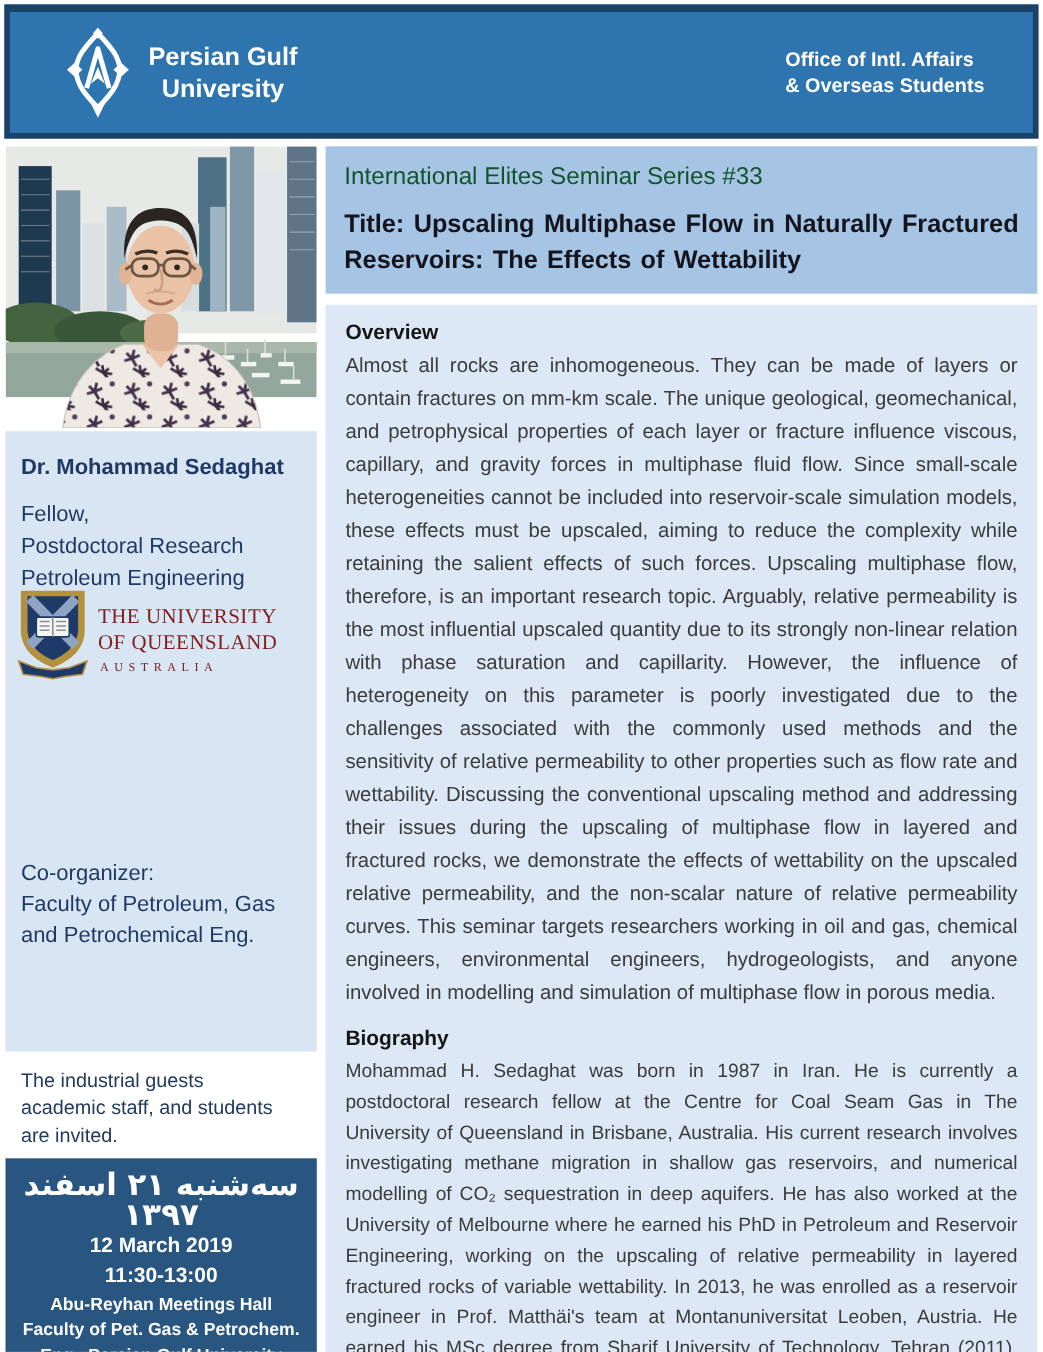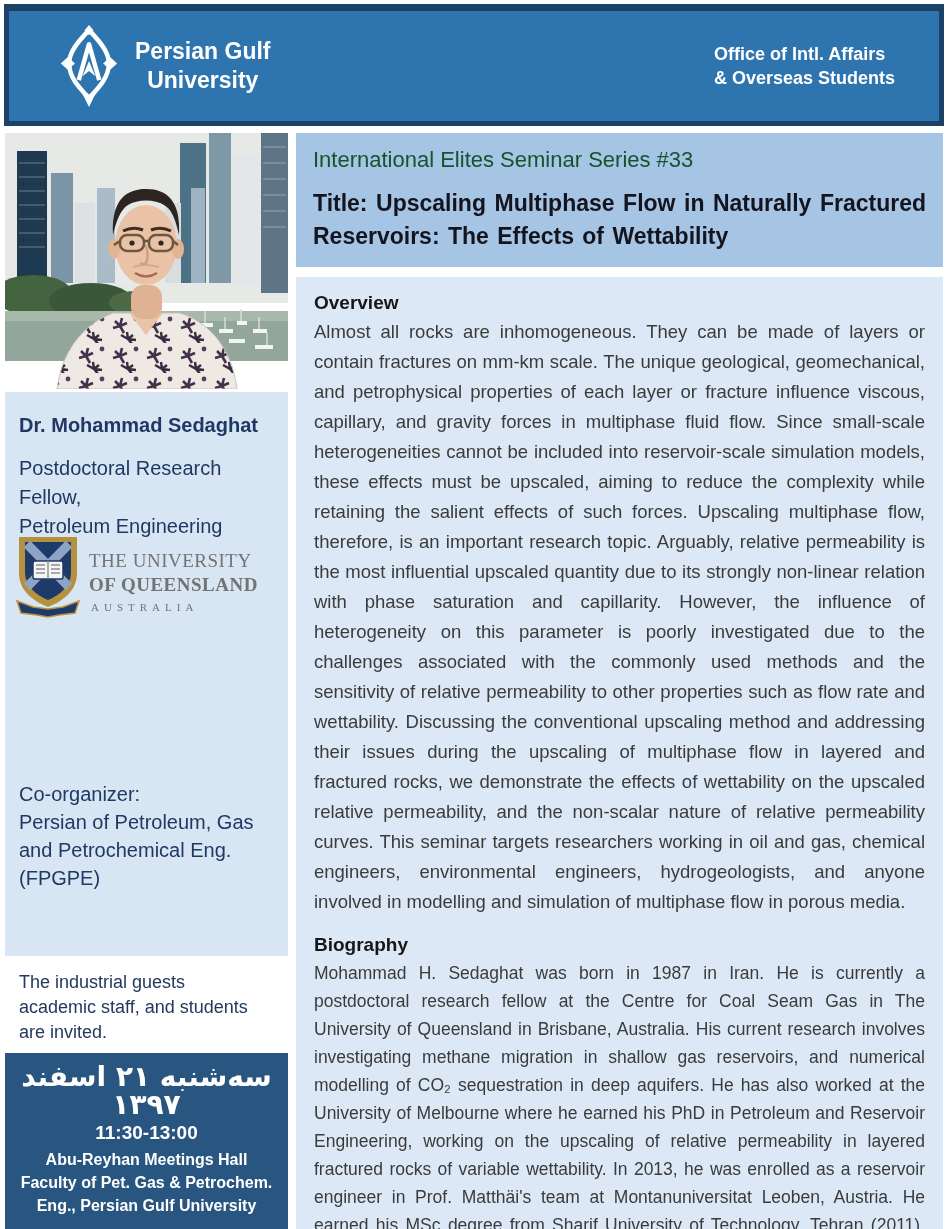--- a/index.html
+++ b/index.html
@@ -21,21 +21,21 @@
   .photo {
     position:absolute; left:5px; top:133px; width:283px; height:256px; overflow:hidden;
   }
   .side-panel {
     position:absolute; left:5px; top:392px; width:283px; height:564px;
     background:#d8e6f4; color:#1f3864;
   }
   .speaker-name { position:absolute; left:14px; top:22px; font-size:20px; font-weight:bold; }
   .speaker-title { position:absolute; left:14px; top:62px; font-size:20px; line-height:29px; }
   .uq-logo { position:absolute; left:10px; top:143px; display:flex; align-items:flex-start; gap:8px; }
-  .uq-text { font-family:"Liberation Serif","DejaVu Serif",serif; color:#737373; margin-top:14px; }
+  .uq-text { font-family:"Liberation Serif","DejaVu Serif",serif; color:#7f1d1d; margin-top:14px; }
   .uq-text .l1, .uq-text .l2 { font-size:19px; letter-spacing:0.5px; line-height:24px; }
   .uq-text .l3 { font-size:11px; letter-spacing:5px; margin-top:4px; margin-left:2px; }
   .co-organizer { position:absolute; left:14px; top:388px; font-size:20px; line-height:28px; }
   .invitation { position:absolute; left:14px; top:578px; font-size:18px; line-height:25px; color:#23395e; }
 
   .event-box {
     position:absolute; left:5px; top:1053px; width:283px; height:176px;
     background:#295680; color:#ffffff; text-align:center; padding-top:10px;
   }
   .event-fa { direction:rtl; font-family:"DejaVu Sans",sans-serif; font-size:28px; font-weight:bold; line-height:28px; }
@@ -166,62 +166,62 @@
 
       <path d="M141 112 q3 12 0 18 q-3 2 -6 0" stroke="#cf9f80" stroke-width="2.4" fill="none"></path>
       <path d="M130 140 q11 7 22 0" stroke="#a66a56" stroke-width="2.6" fill="none"></path>
       <path d="M128 134 q13 -4 26 0" stroke="#caa083" stroke-width="2" fill="none" opacity="0.7"></path>
     </svg>
   </div>
 
   <div class="side-panel">
     <div class="speaker-name">Dr. Mohammad Sedaghat</div>
     <div class="speaker-title">
+      <div>Fellow,</div>
       <div>Postdoctoral Research</div>
-      <div>Fellow,</div>
       <div>Petroleum Engineering</div>
     </div>
 
     <div class="uq-logo">
       <svg width="66" height="84" viewBox="0 0 66 84">
 
         <path d="M4 2 H62 V38 C62 56 48 66 33 72 C18 66 4 56 4 38 Z" fill="#b3913f"></path>
         <path d="M10 7 H56 V37 C56 51 45 60 33 65 C21 60 10 51 10 37 Z" fill="#1e3a68"></path>
 
         <path d="M12 9 L54 52 M54 9 L12 52" stroke="#8fa3c4" stroke-width="9"></path>
         <path d="M33 8 V62" stroke="#1e3a68" stroke-width="0"></path>
 
         <rect x="18" y="26" width="30" height="18" rx="2" fill="#f5f5f2" stroke="#1e3a68" stroke-width="1.5"></rect>
         <path d="M33 26 V44 M21 30 h9 M21 34 h9 M21 38 h9 M36 30 h9 M36 34 h9 M36 38 h9" stroke="#8b8f99" stroke-width="1.4"></path>
 
         <path d="M2 66 L18 72 L33 74 L48 72 L64 66 L60 78 L44 80 L33 82 L22 80 L6 78 Z" fill="#1e3a68" stroke="#b3913f" stroke-width="1.5"></path>
       </svg>
       <div class="uq-text">
         <div class="l1" style="text-transform:uppercase;">The University</div>
-        <div class="l2" style="text-transform:uppercase;font-weight:bold;">Of Queensland</div>
+        <div class="l2" style="text-transform:uppercase;">Of Queensland</div>
         <div class="l3">AUSTRALIA</div>
       </div>
     </div>
 
     <div class="co-organizer">
       <div>Co-organizer:</div>
-      <div>Persian of Petroleum, Gas</div>
+      <div>Faculty of Petroleum, Gas</div>
       <div>and Petrochemical Eng.</div>
-      <div>(FPGPE)</div>
     </div>
 
     <div class="invitation">
       <div>The industrial guests</div>
       <div>academic staff, and students</div>
       <div>are invited.</div>
     </div>
   </div>
 
   <div class="event-box">
     <div class="event-fa">سه‌شنبه ۲۱ اسفند ۱۳۹۷</div>
+    <div class="event-en">12 March 2019</div>
     <div class="event-time">11:30-13:00</div>
     <div class="event-venue">
       <div>Abu-Reyhan Meetings Hall</div>
       <div>Faculty of Pet. Gas &amp; Petrochem.</div>
       <div>Eng., Persian Gulf University</div>
     </div>
   </div>
 
   <div class="title-box">
     <div class="series-title">International Elites Seminar Series #33</div>

